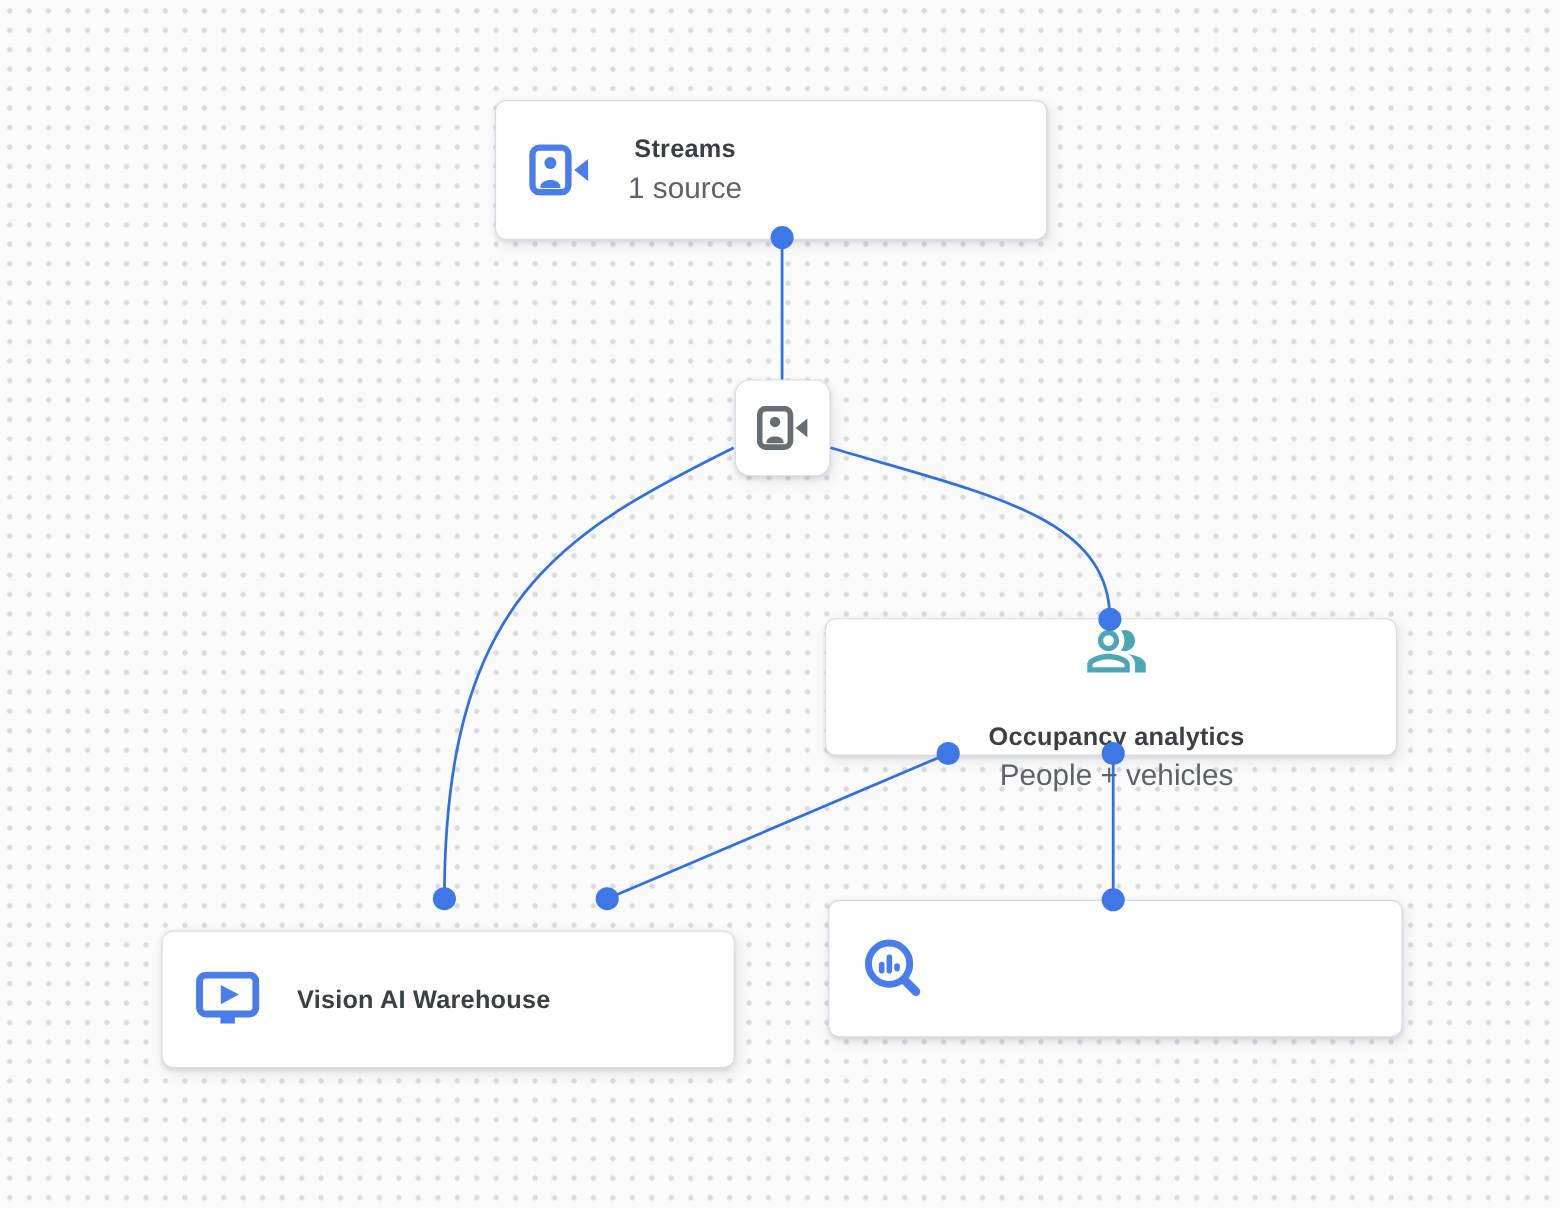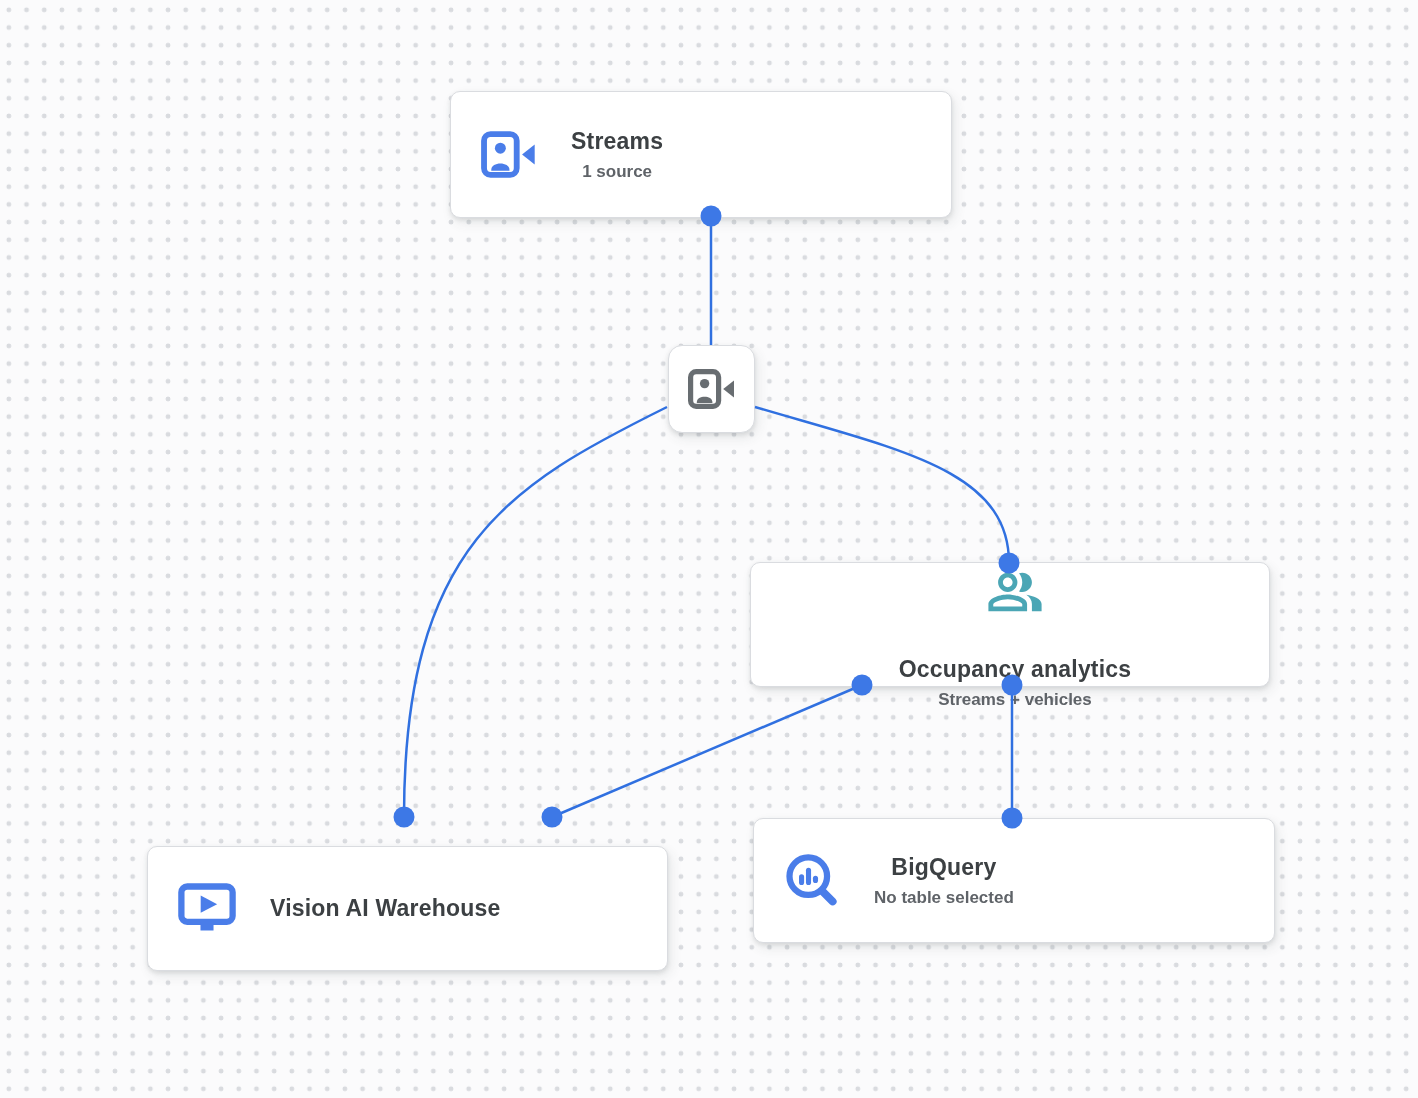--- a/index.html
+++ b/index.html
@@ -38,21 +38,21 @@
     text-align: center;
   }
   .node-card .texts { display: flex; flex-direction: column; min-width: 0; }
   .node-title {
     font-size: 23px; font-weight: 700;
     color: var(--title-color, #3c4043);
     line-height: 1.25; letter-spacing: .2px;
     white-space: nowrap;
   }
   .node-subtitle {
-    font-size: 17px; font-weight: 700;
+    font-size: 27px; font-weight: 400;
     color: var(--subtitle-color, #5f6368);
     line-height: 1.25; margin-top: 5px;
     white-space: nowrap; overflow: hidden; text-overflow: ellipsis;
   }
   .icon-wrap { flex: 0 0 auto; display: flex; align-items: center; justify-content: center; }
 
   #node-streams   { left: 450px; top:  91px; width: 502px; height: 127px; }
   #node-camera    { left: 668px; top: 345px; width:  87px; height:  88px;
                     padding: 0; justify-content: center; border-radius: 14px; }
   #node-occupancy { left: 750px; top: 562px; width: 520px; height: 125px; flex-direction: column; }
@@ -102,21 +102,21 @@
       <g class="ic-teal">
         <path d="M16.67 13.13C18.04 14.06 19 15.32 19 17v3h4v-3c0-2.18-3.57-3.47-6.33-3.87z"></path>
         <path d="M15 12c2.21 0 4-1.79 4-4s-1.79-4-4-4c-.47 0-.91.1-1.33.24C14.5 5.27 15 6.58 15 8s-.5 2.73-1.33 3.76c.42.14.86.24 1.33.24z"></path>
         <path d="M9 12c2.21 0 4-1.79 4-4s-1.79-4-4-4-4 1.79-4 4 1.79 4 4 4zm0-6c1.1 0 2 .9 2 2s-.9 2-2 2-2-.9-2-2 .9-2 2-2z"></path>
         <path d="M9 13c-2.67 0-8 1.34-8 4v3h16v-3c0-2.66-5.33-4-8-4zm6 5H3v-.99C3.2 16.29 6.3 15 9 15s5.8 1.29 6 2v1z"></path>
       </g>
     </svg>
   </span>
   <span class="texts">
     <span class="node-title">Occupancy analytics</span>
-    <span class="node-subtitle">Streams + vehicles</span>
+    <span class="node-subtitle">People + vehicles</span>
   </span>
 </div>
 
 <div class="node-card" id="node-warehouse">
   <span class="icon-wrap">
     <svg width="58" height="51" viewBox="0 0 24 21">
       <rect class="ic-blue-stroke" x="1.4" y="1.4" width="21.2" height="14.6" rx="2.4" stroke-width="2.6"></rect>
       <path class="ic-blue" d="M9.4 5.1 L16.2 8.7 L9.4 12.3 Z"></path>
       <rect class="ic-blue" x="9.3" y="16.2" width="5.4" height="3.4"></rect>
     </svg>
@@ -131,24 +131,20 @@
     <svg width="56" height="58" viewBox="0 0 24 25">
       <circle class="ic-blue-stroke" cx="10.4" cy="10.4" r="8.1" stroke-width="2.7"></circle>
       <path d="M16.5 16.9 L20.9 21.3" class="ic-blue-stroke" stroke-width="3.4" stroke-linecap="round"></path>
       <g class="ic-blue">
         <rect x="6.4" y="9.6" width="2.2" height="4.6" rx="1.1"></rect>
         <rect x="9.4" y="6.8" width="2.2" height="7.4" rx="1.1"></rect>
         <rect x="12.4" y="10.2" width="2.2" height="3.2" rx="1.1"></rect>
       </g>
     </svg>
   </span>
-  <span class="texts">
-    <span class="node-title">BigQuery</span>
-    <span class="node-subtitle">No table selected</span>
-  </span>
 </div>
 
 <svg class="edges-layer" width="1418" height="1098" viewBox="0 0 1418 1098">
   <path d="M711 216 L711 345"></path>
   <path d="M667 407 C510 485 404 545 404 817"></path>
   <path d="M755 407 C900 450 1009 470 1009 563"></path>
   <path d="M862 685 L552 817"></path>
   <path d="M1012 685 L1012 818"></path>
 
   <circle cx="711" cy="216" r="10.5"></circle>

